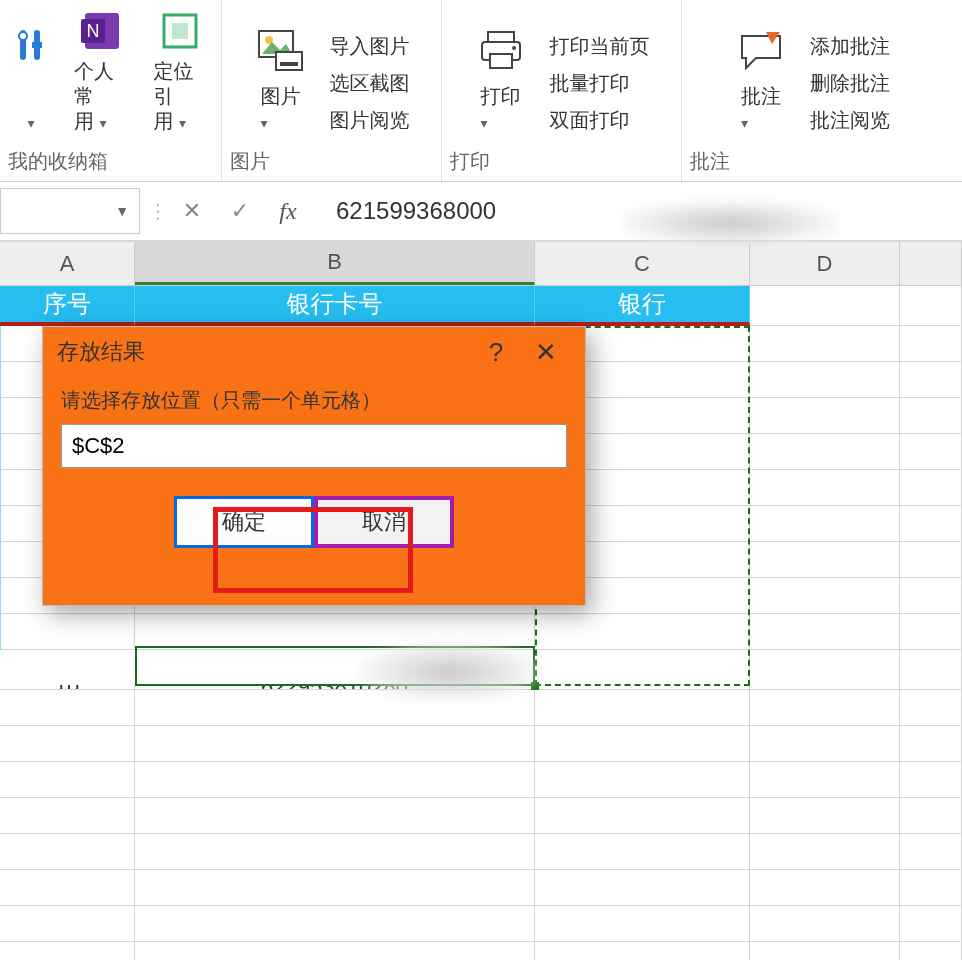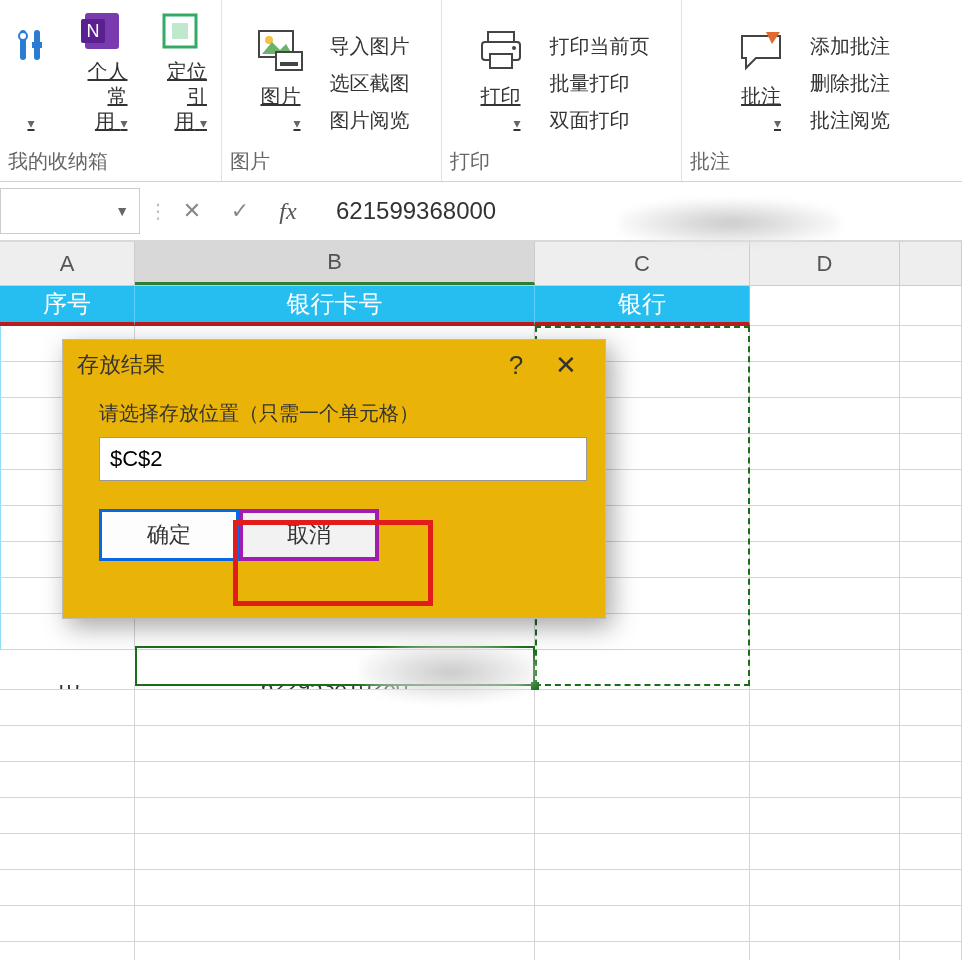--- a/index.html
+++ b/index.html
@@ -48,21 +48,21 @@
     display: flex;
     flex-direction: column;
     align-items: center;
     justify-content: flex-end;
     gap: 4px;
     height: 130px;
     padding: 2px 6px;
     cursor: pointer;
   }
   .big-btn .icon-slot { height: 58px; display:flex; align-items:center; justify-content:center;}
-  .big-btn .lbl { text-align: right; line-height: 1.25; color:#333; font-size:20px;text-decoration:underline;}
+  .big-btn .lbl { text-align: left; line-height: 1.25; color:#333; font-size:20px;}
   .drop-caret { font-size:14px; color:#666; }
   .mini-stack {
     display:flex; flex-direction:column; gap:6px;
     justify-content:flex-end; height:130px;
   }
   .mini-item { font-size:20px; color:#333; white-space:nowrap; cursor:pointer; padding:2px 4px;}
 
   
   .formula-bar {
     display:flex; align-items:center;
@@ -140,47 +140,46 @@
     border:2px solid #1a6e1a;
     pointer-events:none;
   }
   .fill-handle {
     position:absolute; width:8px; height:8px; background:#1a6e1a;
   }
 
   
   .dialog {
     position:absolute;
-    left:42px; top:339px;
+    left:42px; top:326px;
     width:544px; height:280px;
-    background:#eab308;
+    background:#f97316;
     border:1px solid #bbb;
     box-shadow: 6px 8px 24px rgba(0,0,0,0.35);
     z-index:50;
-    margin-left:20px;
   }
   .dlg-title {
     display:flex; align-items:center;
     height:50px; padding:0 14px;
     font-size:22px; color:#333;
   }
   .dlg-title .spacer{flex:1;}
   .dlg-title .help,.dlg-title .close{
     width:50px; text-align:center; font-size:26px; cursor:pointer; color:#333;
   }
-  .dlg-body { padding: 4px 18px 12px 36px; }
+  .dlg-body { padding: 4px 18px 12px 18px; }
   .dlg-label { font-size:20px; color:#333; margin: 6px 0 10px 0;}
   .dlg-input {
     width:100%; height:44px;
     border:1px solid #999;
     font-size:22px; padding:0 10px;
     font-family:inherit;
   }
   .dlg-btns {
-    display:flex; 
+    display:flex; justify-content:center; 
     margin-top:28px;
   }
   .dlg-btn {
     width:140px; height:52px;
     border:4px solid #a21caf;
     background:#f2f2f2;
     font-size:22px; color:#333;
     cursor:pointer;
   }
   .dlg-btn.primary {

